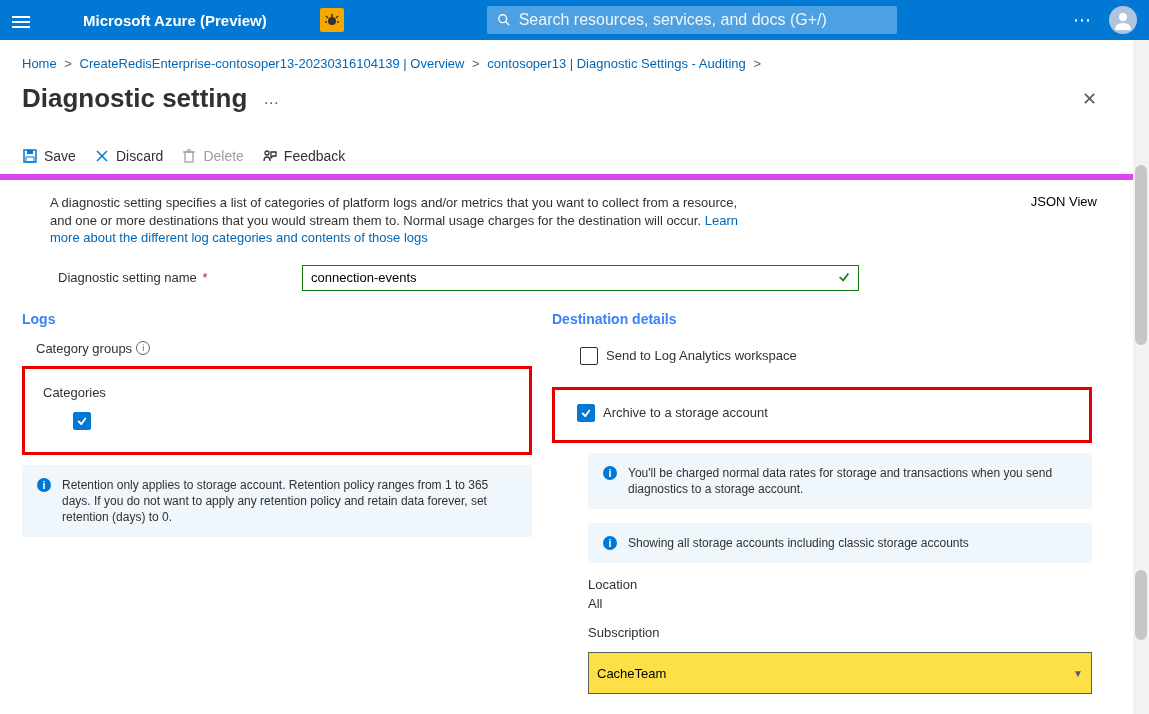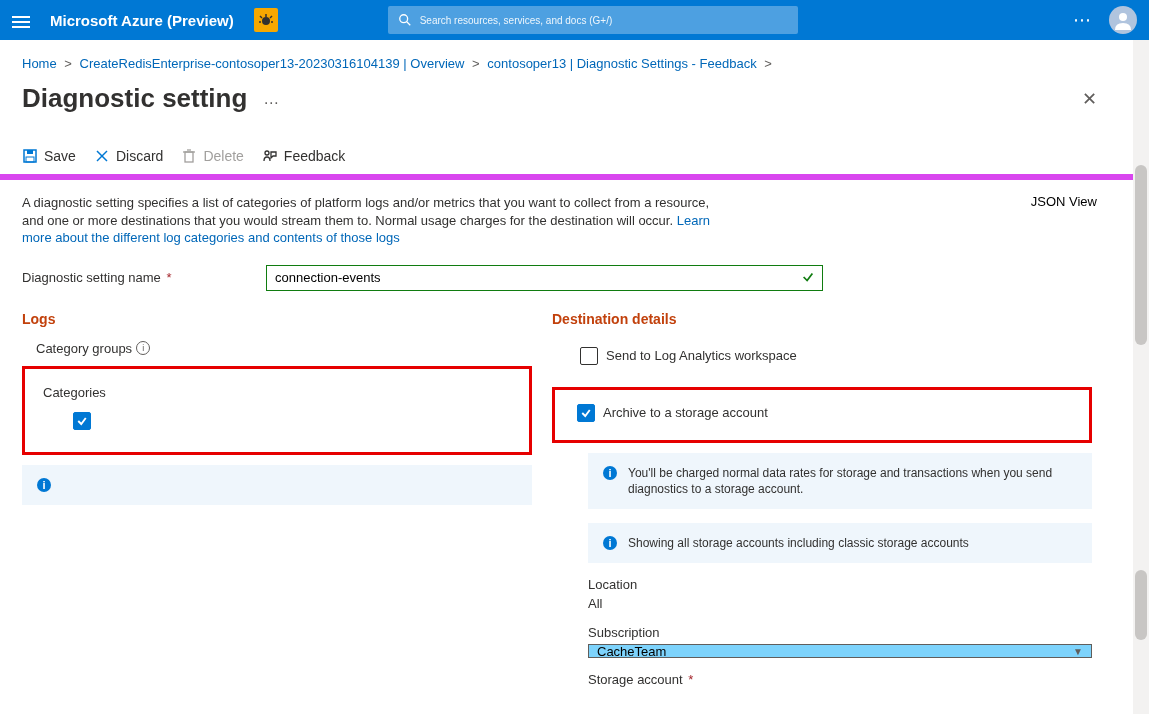--- a/index.html
+++ b/index.html
@@ -1,26 +1,26 @@
 <!DOCTYPE html>
 <html><head>
 <meta charset="utf-8">
 <style>
   * { box-sizing: border-box; margin: 0; padding: 0; font-family: "Segoe UI", -apple-system, BlinkMacSystemFont, sans-serif; }
   body { background: #fff; width: 1149px; height: 714px; overflow: hidden; position: relative; }
   
   
-  .azure-bar { background: #0078d4; height: 40px; display: flex; align-items: center; color: #fff; padding: 0 12px; }
+  .azure-bar { background: #0078d4; height: 40px; display: flex; align-items: center; color: #fff; padding: 0 12px; gap: 33px; }
   .hamburger { width: 18px; height: 14px; margin-right: 20px; cursor: pointer; }
   .hamburger span { display:block; width:100%; height:2px; background:#fff; margin:3px 0; }
   .brand { font-size: 15px; font-weight: 600; margin-right: 20px; }
   .bug-icon { width: 24px; height: 24px; background: #f7a800; display:flex; align-items:center; justify-content:center; border-radius:2px; margin-right: 110px; }
   .search-wrap { background: rgba(255,255,255,0.3); border-radius: 2px; width: 410px; height: 28px; display:flex; align-items:center; padding: 0 10px; color:#fff; }
   .search-wrap svg { margin-right: 8px; flex-shrink:0; }
-  .search-wrap span { font-size: 10px; color: rgba(255,255,255,0.9); }
+  .search-wrap span { font-size: 16px; color: rgba(255,255,255,0.9); }
   .bar-right { margin-left: auto; display:flex; align-items:center; gap: 16px; }
   .ellipsis { font-size:18px; letter-spacing:2px; cursor:pointer; }
   .avatar { width:28px; height:28px; border-radius:50%; background:#b0c4de; display:flex; align-items:center; justify-content:center; }
   
   
   .main-area { display:flex; height: calc(100% - 40px); }
   .content { flex: 1; padding: 0; position: relative; overflow: hidden; }
   
   
   .breadcrumb { padding: 16px 22px 4px; font-size: 13px; color: #323130; }
@@ -34,40 +34,40 @@
   .close-x { margin-left: auto; margin-right: 30px; font-size: 18px; color:#605e5c; cursor:pointer; }
   
   
   .toolbar { padding: 12px 22px 10px; border-bottom: 6px solid #d946ef; display:flex; gap: 18px; margin-top: 10px; }
   .tool-btn { display:flex; align-items:center; gap: 6px; font-size: 14px; color:#323130; cursor:pointer; }
   .tool-btn.disabled { color: #a19f9d; cursor: default; }
   .tool-btn svg { width:16px; height:16px; }
   
   
   .body-content { padding: 14px 22px; position:relative; height: calc(100% - 160px); overflow-y: auto; }
-  .desc-row { display:flex; }
+  .desc-row { display:flex;margin-left:28px; }
   .desc { font-size: 13px; color:#323130; max-width: 700px; line-height: 1.35; }
   .desc a { color:#0067b8; text-decoration:none; cursor:pointer; }
   .json-view { margin-left: auto; margin-right: 30px; color:#000000; font-size: 13px; cursor:pointer; }
   
-  .form-row { display:flex; align-items:center; margin-top: 18px; }
+  .form-row { display:flex; align-items:center; margin-top: 18px; margin-left: 36px; }
   .form-label { font-size: 13px; color:#323130; width: 244px; }
   .req { color:#a4262c; margin-left: 2px; }
   .text-input { width: 557px; height: 26px; border: 1px solid #605e5c; padding: 0 8px; font-size: 13px; }
   .text-input.valid { border-color: #107c10; }
   .input-wrap { position: relative; }
   .valid-check { position:absolute; right:8px; top:5px; color:#107c10; }
   
   
   .two-col { display:flex; margin-top: 20px; gap: 20px; }
   .col { flex: 1; }
   .col-left { max-width: 510px; }
   .col-right { max-width: 540px; }
   
-  .sect-head { font-size: 14px; font-weight: 600; color:#c2410c; margin-bottom: 14px; }
+  .sect-head { font-size: 14px; font-weight: 600; color:#3b82f6; margin-bottom: 14px; }
   .sect-sub { font-size: 13px; color:#323130; margin-left: 14px; display:flex; align-items:center; gap:4px; margin-bottom: 10px; }
   
   .cb-row { display:flex; align-items:flex-start; gap: 8px; font-size: 13px; color:#323130; margin-left: 34px; margin-bottom: 12px; }
   .cb-row.indent2 { margin-left: 44px; }
   .cb-group { display:flex; gap: 140px; margin-left: 34px; }
   .checkbox { width:18px; height:18px; border: 1px solid #323130; border-radius:2px; flex-shrink:0; display:flex; align-items:center; justify-content:center; cursor:pointer; background:#fff; }
   .checkbox.checked { background:#0078d4; border-color:#0078d4; }
   .checkbox.checked svg { stroke:#fff; }
   
   .cat-head { font-size: 13px; color:#323130; margin-left: 14px; margin-top: 8px; margin-bottom: 12px; }
@@ -77,21 +77,21 @@
   
   .dest-cb-row { display:flex; align-items:center; gap: 8px; font-size: 13px; color:#323130; margin-left: 28px; margin-bottom: 16px; padding: 6px 0; }
   
   .info-box { background: #eff6fc; padding: 12px 14px; margin: 10px 0 14px 36px; font-size: 12px; color:#323130; display:flex; gap: 10px; line-height: 1.35; }
   .info-box.left { margin-left: 0; }
   .info-icon { width:16px; height:16px; flex-shrink:0; }
   
   .field-block { margin-left: 36px; margin-bottom: 14px; }
   .field-label { font-size: 13px; color:#323130; margin-bottom: 4px; }
   .field-value { font-size: 13px; color:#323130; }
-  .select { width: 100%; height: 14px; border: 1px solid #605e5c; font-size: 13px; padding: 0 8px; display:flex; align-items:center; justify-content:space-between; cursor:pointer; background:#7dd3fc; margin-top: 4px; }
+  .select { width: 100%; height: 42px; border: 1px solid #605e5c; font-size: 13px; padding: 0 8px; display:flex; align-items:center; justify-content:space-between; cursor:pointer; background:#fde047; margin-top: 12px; }
   .select .chev { font-size: 10px; color:#605e5c; }
   
   
   .scrollbar-track { position:absolute; right:0; top:40px; width:16px; height:calc(100% - 40px); background:#f3f2f1; }
   .scrollbar-thumb { position:absolute; top: 125px; width:12px; left:2px; height: 180px; background:#c8c6c4; border-radius:6px; }
   .scrollbar-thumb2 { position:absolute; top: 530px; width:12px; left:2px; height: 70px; background:#c8c6c4; border-radius:6px; }
   
   .help-icon { width:14px; height:14px; border:1px solid #605e5c; border-radius:50%; display:inline-flex; align-items:center; justify-content:center; font-size:9px; color:#605e5c; cursor:pointer; }
 </style>
 </head>
@@ -133,21 +133,21 @@
 </div>
 
 <div class="main-area">
   <div class="content">
 
     <div class="breadcrumb">
       <a>Home</a>
       <span class="sep">&gt;</span>
       <a>CreateRedisEnterprise-contosoper13-20230316104139 | Overview</a>
       <span class="sep">&gt;</span>
-      <a>contosoper13 | Diagnostic Settings - Feedback</a>
+      <a>contosoper13 | Diagnostic Settings - Auditing</a>
       <span class="sep">&gt;</span>
     </div>
 
     <div class="page-head">
       <div class="page-title">Diagnostic setting</div>
       <div class="head-dots">…</div>
       <div class="close-x">✕</div>
     </div>
 
     <div class="toolbar">
@@ -222,20 +222,21 @@
                   </svg>
               </div>
             </div>
           </div>
 
           <div class="info-box left">
             <svg class="info-icon" viewBox="0 0 16 16">
                 <circle cx="8" cy="8" r="7" fill="#0078d4"></circle>
                 <text x="8" y="12" text-anchor="middle" fill="#fff" font-size="11" font-weight="bold" font-family="Georgia">i</text>
               </svg>
+            <span>Retention only applies to storage account. Retention policy ranges from 1 to 365 days. If you do not want to apply any retention policy and retain data forever, set retention (days) to 0.</span>
           </div>
         </div>
 
         <div class="col col-right">
           <div class="sect-head">Destination details</div>
 
           <div class="dest-cb-row">
             <div class="checkbox"></div>
             <span>Send to Log Analytics workspace</span>
           </div>

